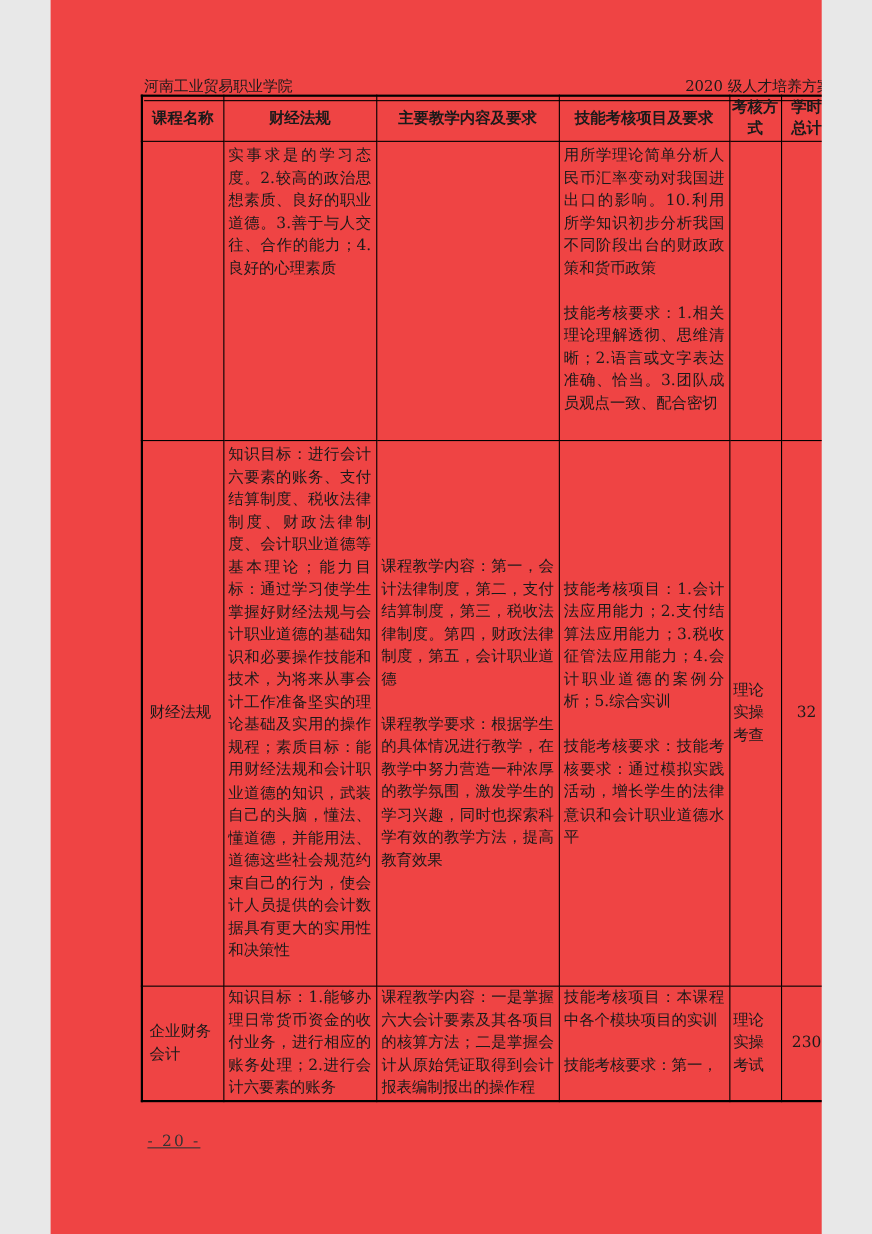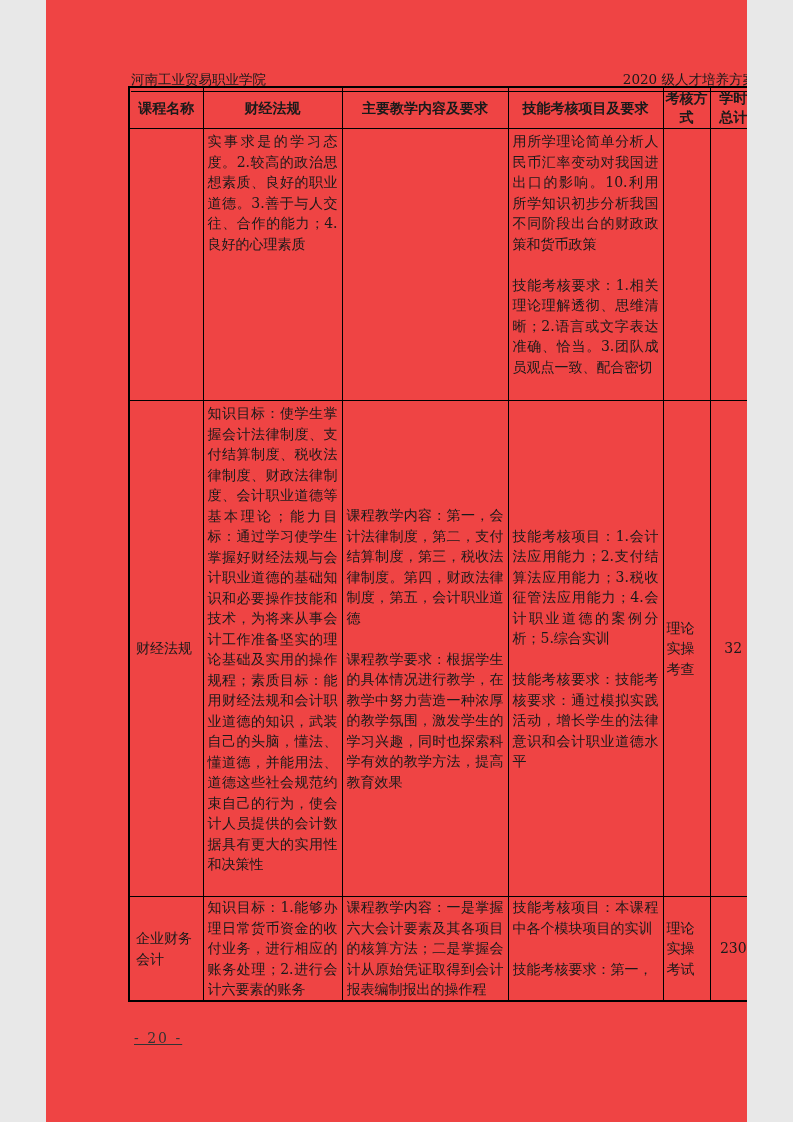--- a/index.html
+++ b/index.html
@@ -131,21 +131,21 @@
           <p>用所学理论简单分析人民币汇率变动对我国进出口的影响。10.利用所学知识初步分析我国不同阶段出台的财政政策和货币政策</p>
           <p class="gap">技能考核要求：1.相关理论理解透彻、思维清晰；2.语言或文字表达准确、恰当。3.团队成员观点一致、配合密切</p>
         </td>
         <td class="method"></td>
         <td class="hours"></td>
       </tr>
 
       <tr class="r2">
         <td class="name">财经法规</td>
         <td class="just">
-          <p>知识目标：使学生掌握会计法律制度、支付结算制度、税收法律制度、财政法律制度、会计职业道德等基本理论；能力目标：通过学习使学生掌握好财经法规与会计职业道德的基础知识和必要操作技能和技术，为将来从事会计工作准备坚实的理论基础及实用的操作规程；素质目标：能用财经法规和会计职业道德的知识，武装自己的头脑，懂法、懂道德，并能用法、道德这些社会规范约束自己的行为，使会计人员提供的会计数据具有更大的实用性和决策性</p>
+          <p>知识目标：进行会计六要素的账务、支付结算制度、税收法律制度、财政法律制度、会计职业道德等基本理论；能力目标：通过学习使学生掌握好财经法规与会计职业道德的基础知识和必要操作技能和技术，为将来从事会计工作准备坚实的理论基础及实用的操作规程；素质目标：能用财经法规和会计职业道德的知识，武装自己的头脑，懂法、懂道德，并能用法、道德这些社会规范约束自己的行为，使会计人员提供的会计数据具有更大的实用性和决策性</p>
         </td>
         <td class="just mid">
           <p>课程教学内容：第一，会计法律制度，第二，支付结算制度，第三，税收法律制度。第四，财政法律制度，第五，会计职业道德</p>
           <p class="gap">课程教学要求：根据学生的具体情况进行教学，在教学中努力营造一种浓厚的教学氛围，激发学生的学习兴趣，同时也探索科学有效的教学方法，提高教育效果</p>
         </td>
         <td class="just mid">
           <p>技能考核项目：1.会计法应用能力；2.支付结算法应用能力；3.税收征管法应用能力；4.会计职业道德的案例分析；5.综合实训</p>
           <p class="gap">技能考核要求：技能考核要求：通过模拟实践活动，增长学生的法律意识和会计职业道德水平</p>
         </td>
         <td class="method">理论实操考查</td>

